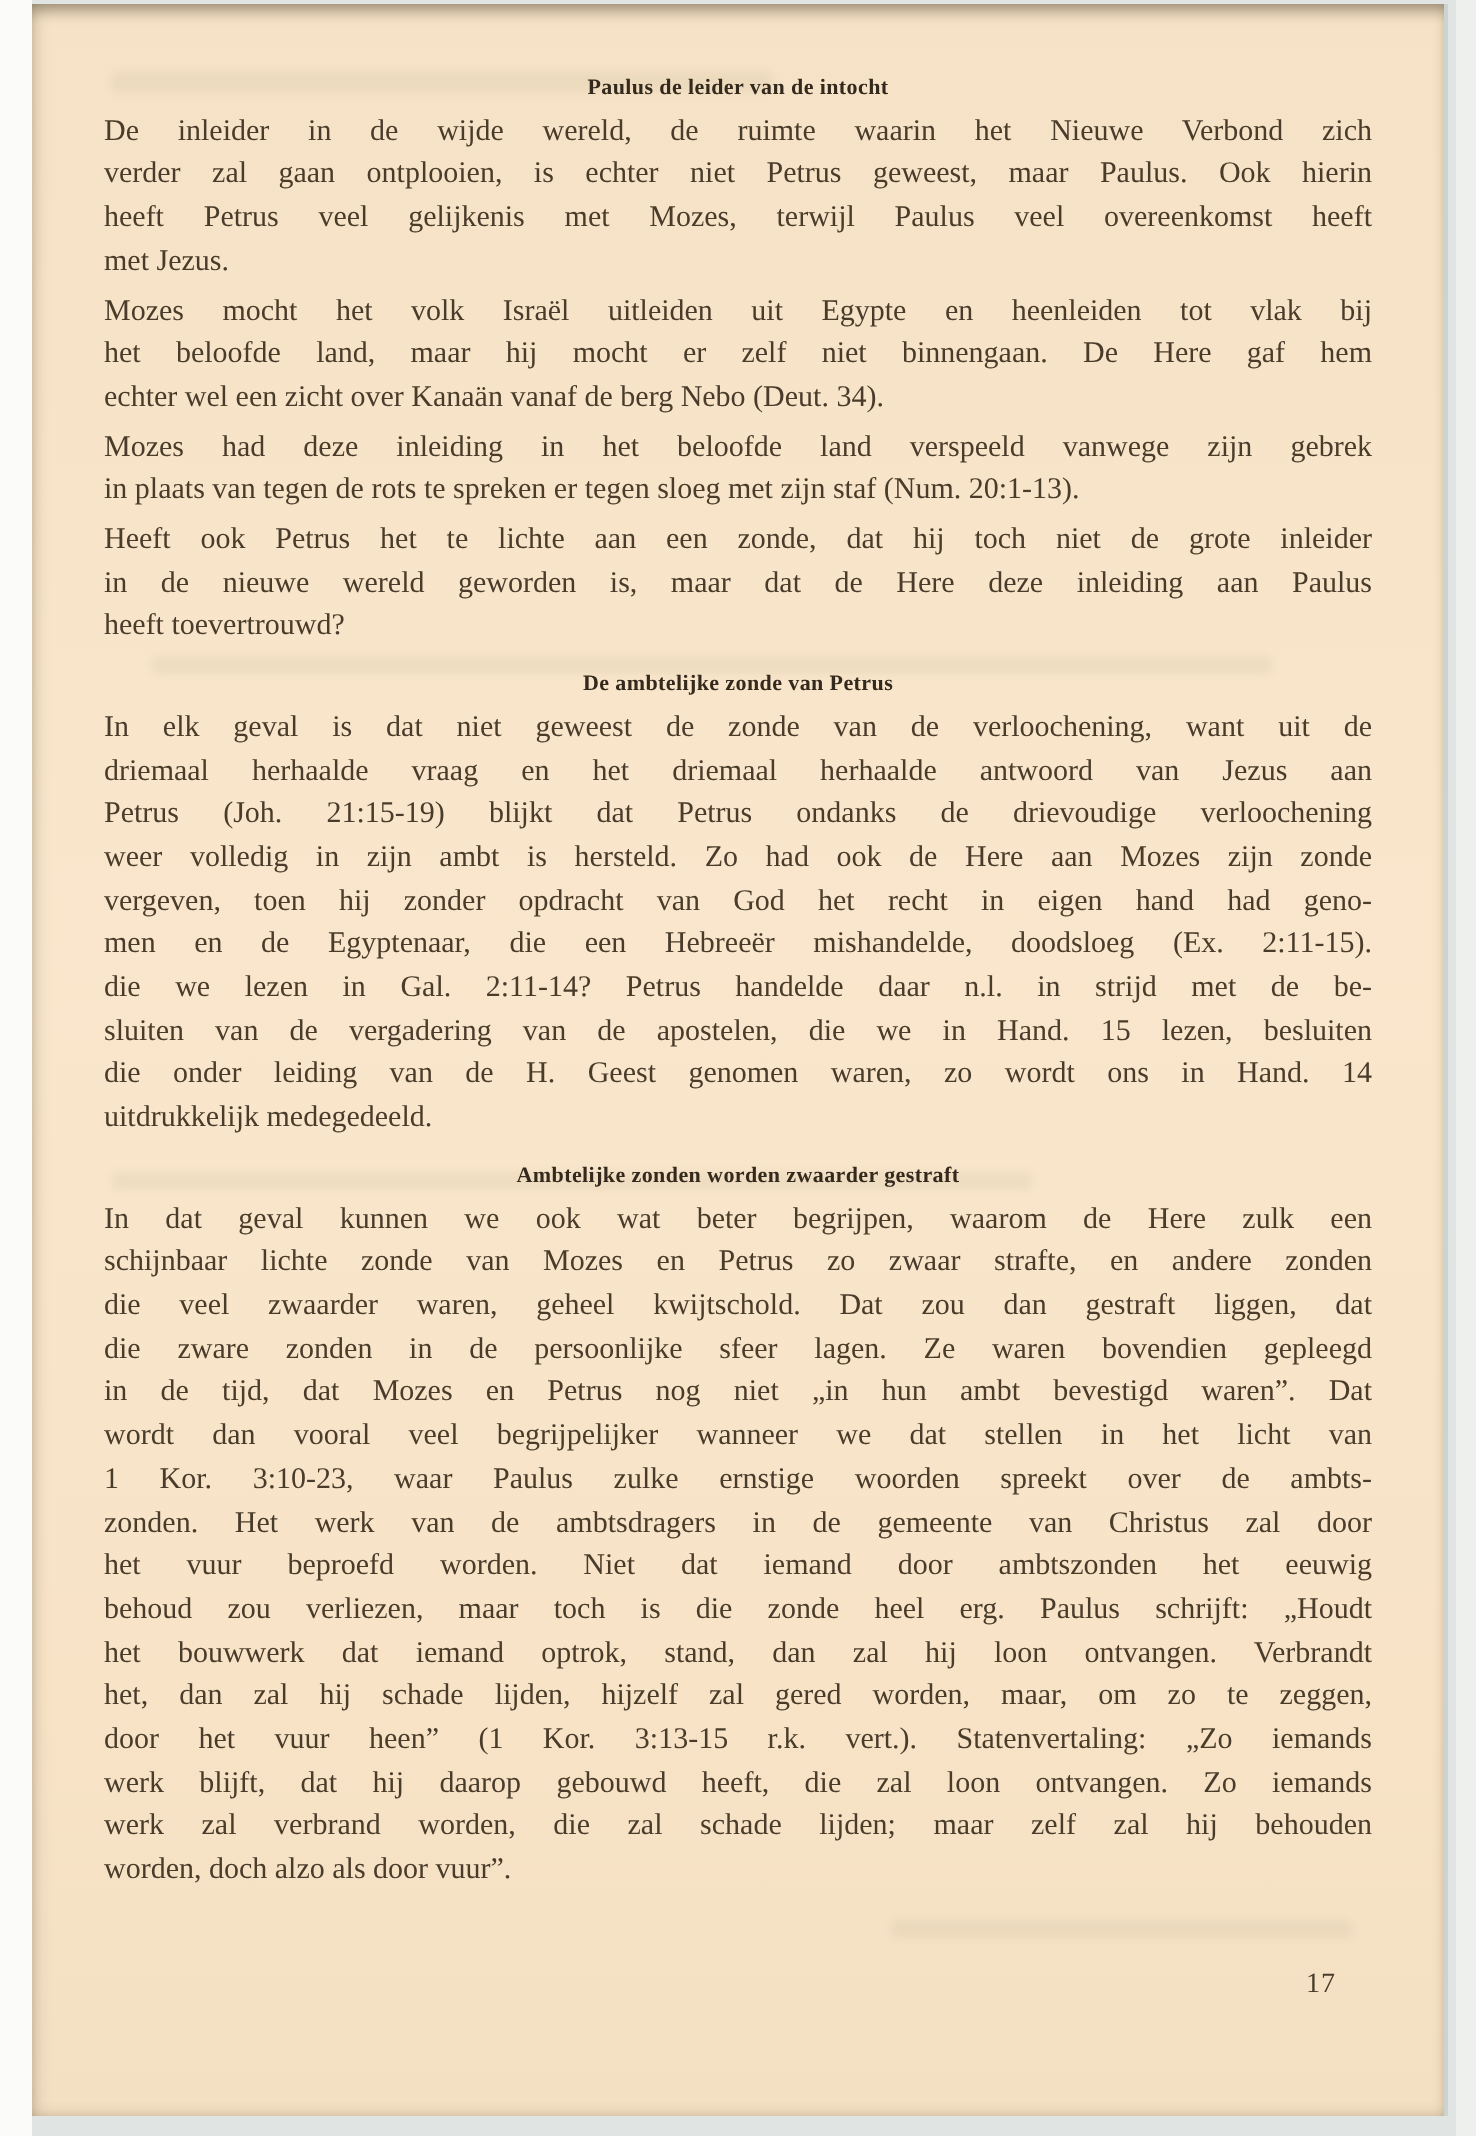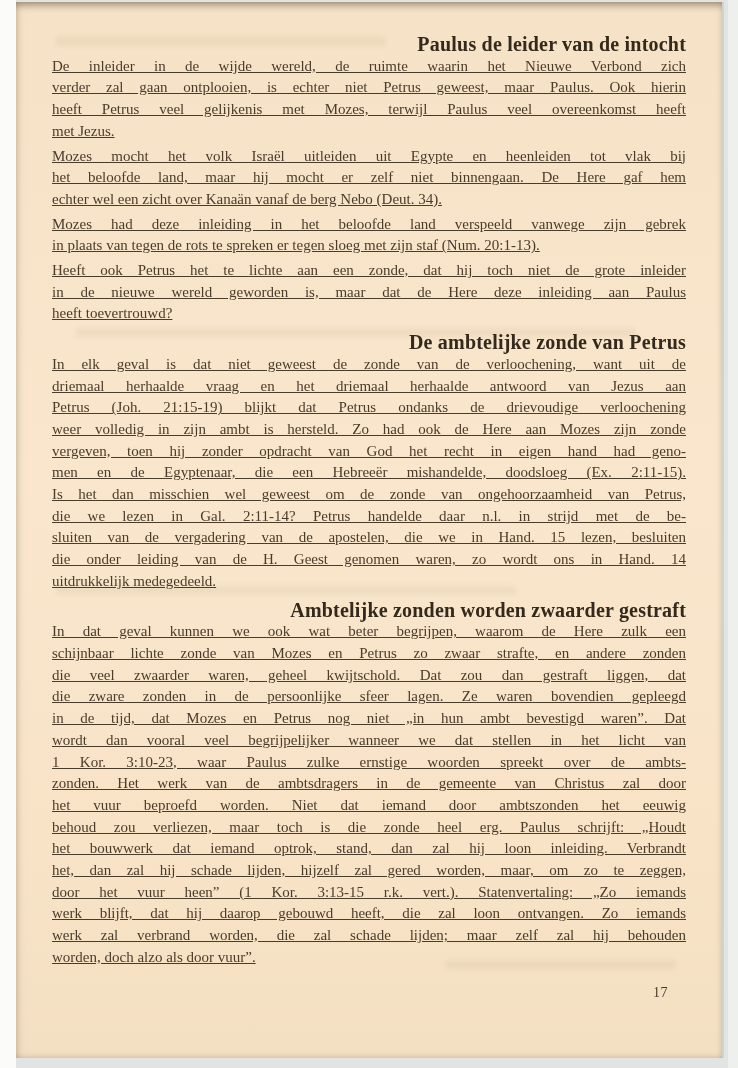--- a/index.html
+++ b/index.html
@@ -35,27 +35,27 @@
   .ghost {
     position:absolute; background:#8d8a64; opacity:0.09;
     filter:blur(2px); border-radius:2px; pointer-events:none;
   }
   .text-block {
     position:absolute; left:36px; top:32px; width:634px;
     color:#4a3c2b;
     font-size:15px; line-height:21.7px;
   }
   .heading {
-    font-weight:bold; text-align:right;
-    font-size:20px; line-height:21.7px;
+    font-weight:bold; text-align:center;
+    font-size:11px; line-height:21.7px;
     letter-spacing:0.2px; color:#33291c;
     margin-top:7px;
   }
   .heading:first-child { margin-top:0; }
-  .para { margin:0;text-decoration:underline; }
+  .para { margin:0; }
   .para + .para { margin-top:3px; }
   .line {
     text-align:justify; text-align-last:justify; text-justify:inter-word;
     white-space:normal;
   }
   .line.last { text-align-last:left; }
   .page-number {
     position:absolute; top:983px; right:54px;
     font-size:14px; color:#4a3c2b; letter-spacing:0.5px;
   }
@@ -96,39 +96,38 @@
         <div class="line last">heeft toevertrouwd?</div>
       </div>
       <div class="heading">De ambtelijke zonde van Petrus</div>
       <div class="para">
         <div class="line">In elk geval is dat niet geweest de zonde van de verloochening, want uit de</div>
         <div class="line">driemaal herhaalde vraag en het driemaal herhaalde antwoord van Jezus aan</div>
         <div class="line">Petrus (Joh. 21:15-19) blijkt dat Petrus ondanks de drievoudige verloochening</div>
         <div class="line">weer volledig in zijn ambt is hersteld. Zo had ook de Here aan Mozes zijn zonde</div>
         <div class="line">vergeven, toen hij zonder opdracht van God het recht in eigen hand had geno-</div>
         <div class="line">men en de Egyptenaar, die een Hebreeër mishandelde, doodsloeg (Ex. 2:11-15).</div>
-        <div class="line">Is het dan misschien wel geweest om de zonde van ongehoorzaamheid van Petrus,</div>
         <div class="line">die we lezen in Gal. 2:11-14? Petrus handelde daar n.l. in strijd met de be-</div>
         <div class="line">sluiten van de vergadering van de apostelen, die we in Hand. 15 lezen, besluiten</div>
         <div class="line">die onder leiding van de H. Geest genomen waren, zo wordt ons in Hand. 14</div>
         <div class="line last">uitdrukkelijk medegedeeld.</div>
       </div>
       <div class="heading">Ambtelijke zonden worden zwaarder gestraft</div>
       <div class="para">
         <div class="line">In dat geval kunnen we ook wat beter begrijpen, waarom de Here zulk een</div>
         <div class="line">schijnbaar lichte zonde van Mozes en Petrus zo zwaar strafte, en andere zonden</div>
         <div class="line">die veel zwaarder waren, geheel kwijtschold. Dat zou dan gestraft liggen, dat</div>
         <div class="line">die zware zonden in de persoonlijke sfeer lagen. Ze waren bovendien gepleegd</div>
         <div class="line">in de tijd, dat Mozes en Petrus nog niet „in hun ambt bevestigd waren”. Dat</div>
         <div class="line">wordt dan vooral veel begrijpelijker wanneer we dat stellen in het licht van</div>
         <div class="line">1 Kor. 3:10-23, waar Paulus zulke ernstige woorden spreekt over de ambts-</div>
         <div class="line">zonden. Het werk van de ambtsdragers in de gemeente van Christus zal door</div>
         <div class="line">het vuur beproefd worden. Niet dat iemand door ambtszonden het eeuwig</div>
         <div class="line">behoud zou verliezen, maar toch is die zonde heel erg. Paulus schrijft: „Houdt</div>
-        <div class="line">het bouwwerk dat iemand optrok, stand, dan zal hij loon inleiding. Verbrandt</div>
+        <div class="line">het bouwwerk dat iemand optrok, stand, dan zal hij loon ontvangen. Verbrandt</div>
         <div class="line">het, dan zal hij schade lijden, hijzelf zal gered worden, maar, om zo te zeggen,</div>
         <div class="line">door het vuur heen” (1 Kor. 3:13-15 r.k. vert.). Statenvertaling: „Zo iemands</div>
         <div class="line">werk blijft, dat hij daarop gebouwd heeft, die zal loon ontvangen. Zo iemands</div>
         <div class="line">werk zal verbrand worden, die zal schade lijden; maar zelf zal hij behouden</div>
         <div class="line last">worden, doch alzo als door vuur”.</div>
       </div>
     </div>
 
   <div class="page-number">17</div>
 </div>

